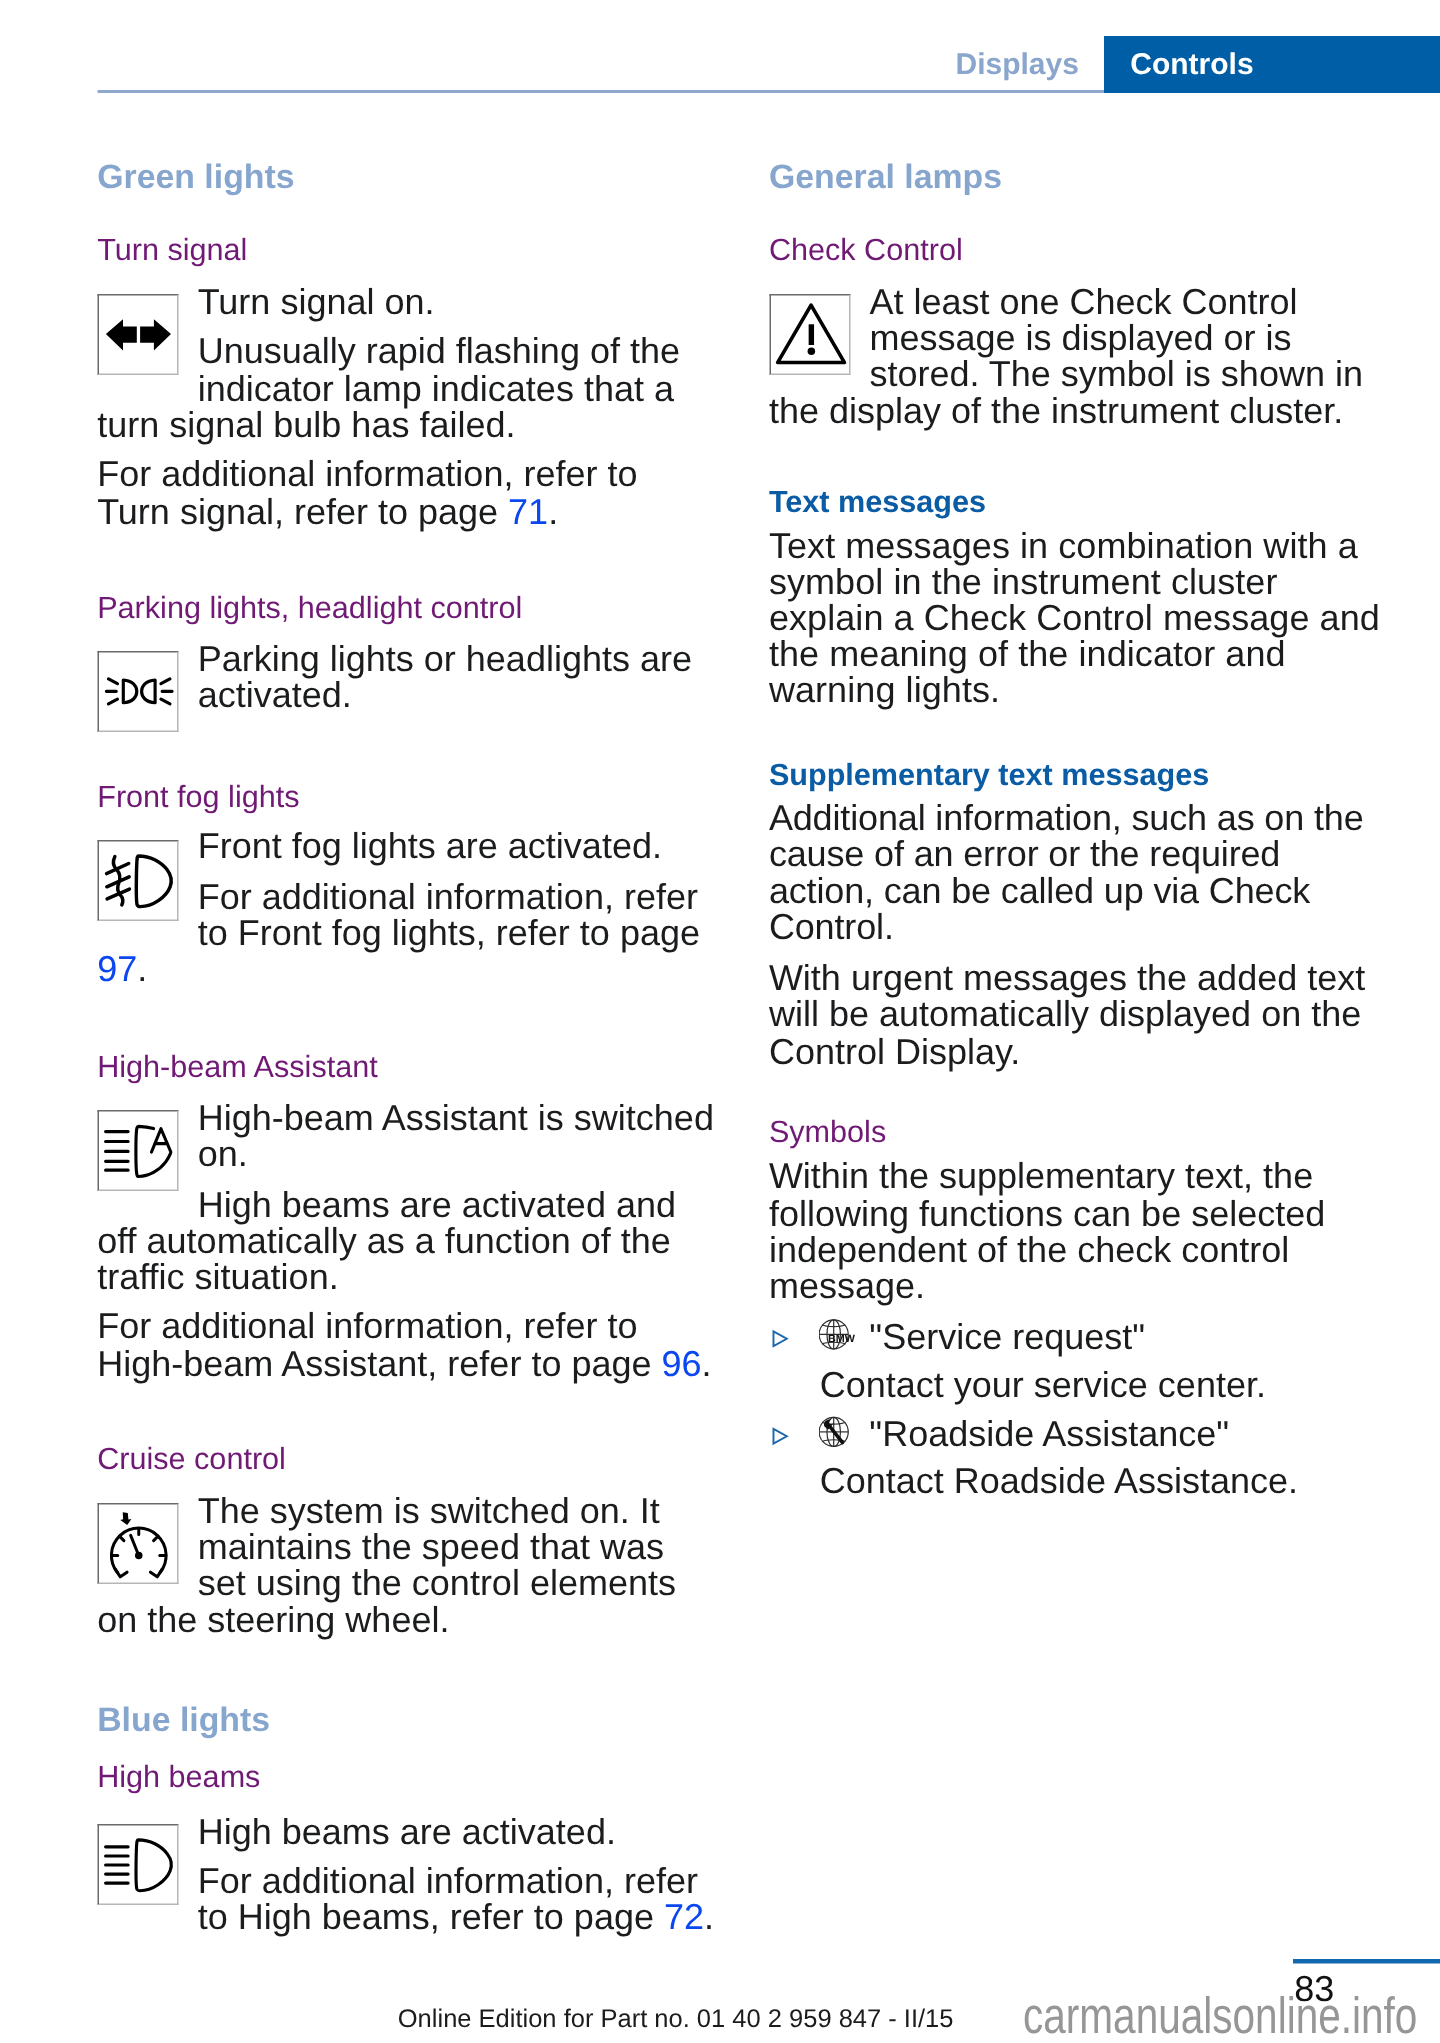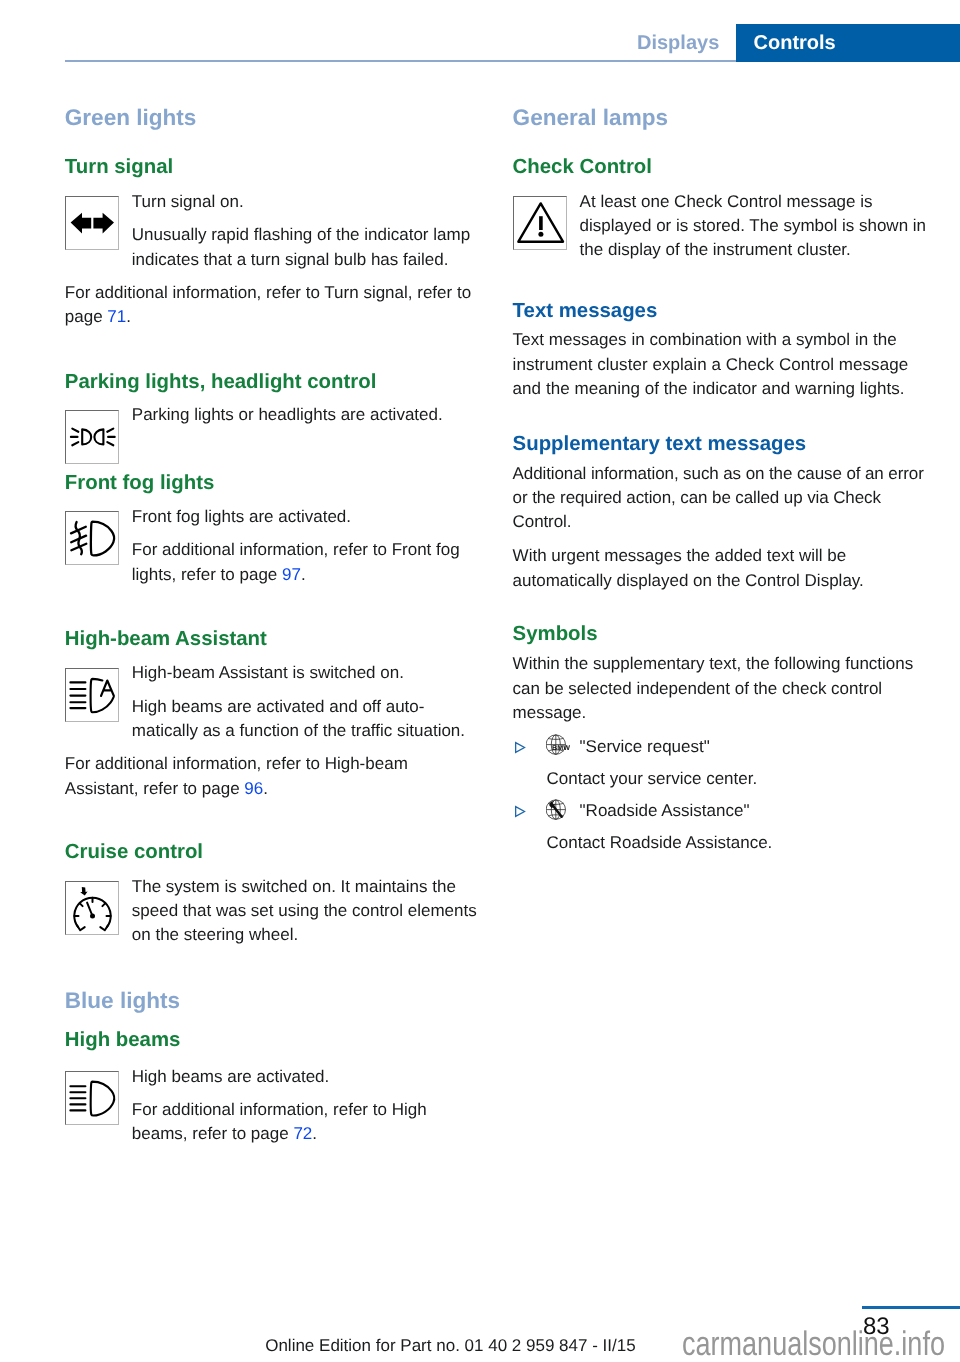--- a/index.html
+++ b/index.html
@@ -15,23 +15,23 @@
   .tab-displays{left:637px;top:32.5px;color:#8BA6CD;}
   .tab-controls{left:736px;top:24px;width:224px;height:38px;background:#005EA6;color:#ffffff;}
   .tab-controls span{position:absolute;left:17.5px;top:9.3px;}
 
   
   .col{position:absolute;width:414px;}
   .col-left{left:64.8px;top:105.7px;}
   .col-right{left:512.6px;top:105.7px;}
 
   h1.sec{font-size:22.55px;font-weight:bold;color:#87A6CE;margin:0;line-height:24.2px;}
-  h2.sub{font-size:20.4px;font-weight:bold;color:#15803d;margin:0;line-height:24.2px;}
+  h2.sub{font-size:20.4px;font-weight:normal;color:#701a75;margin:0;line-height:24.2px;}
   h2.subdark{font-size:20.4px;font-weight:bold;color:#0A5CA5;margin:0;line-height:24.2px;}
-  p.body{font-size:17px;color:#1b1c1e;margin:0;line-height:24.2px;}
+  p.body{font-size:24px;color:#1b1c1e;margin:0;line-height:24.2px;}
   .lnk{color:#0B47F0;}
 
   .icon-box{float:left;width:54px;height:54px;border:1px solid;border-color:#6a6a6a #b6b6b6 #b6b6b6 #6a6a6a;box-sizing:border-box;
             background:#fff;margin-right:13px;position:relative;}
   .icon-box svg.ic{position:absolute;left:-1px;top:-1px;width:54px;height:54px;}
 
   .bul{position:relative;}
   .bul-tri{position:absolute;left:1.6px;top:6.2px;width:12px;height:13px;}
   .bul-ic{float:left;margin-left:33.4px;margin-top:1.5px;margin-right:7.6px;width:26px;height:21px;}
   .bul-ic.gl{margin-top:-0.6px;height:22px;}

